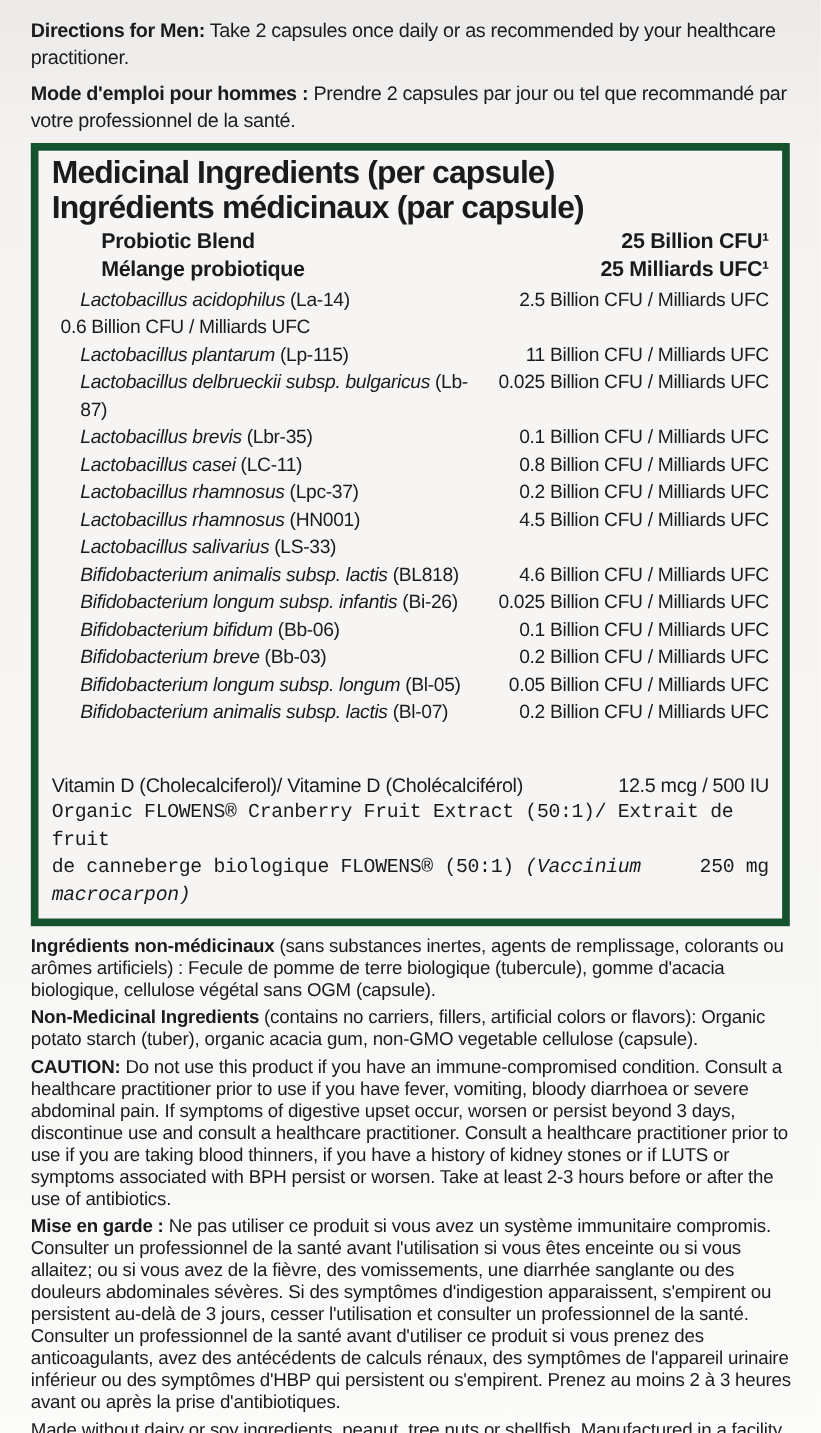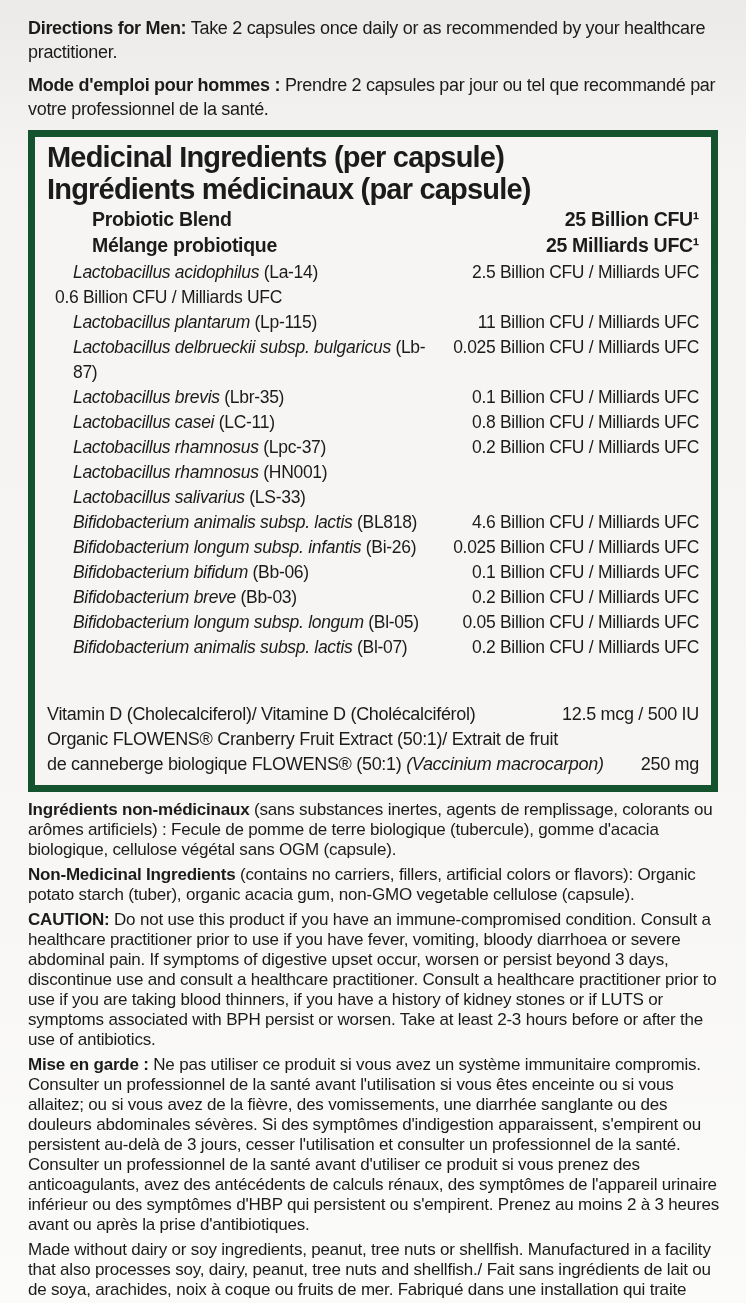--- a/index.html
+++ b/index.html
@@ -29,21 +29,21 @@
   }
   .row { display: flex; justify-content: space-between; align-items: baseline; }
   .blend { font-weight: 700; font-size: 19.5px; line-height: 24px; letter-spacing: -0.3px; margin-top: 2px; margin-left: 45px; }
   .blend .val { white-space: nowrap; }
   #strains { margin-top: 3px; }
   .strain { font-size: 17.5px; line-height: 25px; letter-spacing: -0.3px; }
   .strain .sname { padding-left: 26px; }
   .strain .val { white-space: nowrap; padding-left: 8px; }
   .plain { font-size: 18px; line-height: 25px; letter-spacing: -0.3px; margin-top: 42px; }
   .plain .val { white-space: nowrap; }
-  .flowens { font-size: 18px; line-height: 25px; letter-spacing: -0.3px; }
+  .flowens { font-size: 18px; line-height: 25px; letter-spacing: -0.3px; font-family: Liberation Mono, monospace; }
   .flowens .val { white-space: nowrap; }
 
   
   .para { margin: 0 0 5px 0; font-size: 17px; line-height: 20px; letter-spacing: -0.2px; }
   .para strong { letter-spacing: -0.2px; }
   .tm { margin: 4px 0 0 0; padding-left: 12px; font-size: 17px; line-height: 23px; letter-spacing: -0.2px; }
 </style>
 </head>
 <body>
 
@@ -89,20 +89,21 @@
         <div class="row strain">
           <span class="sname"><i>Lactobacillus casei</i><span> (LC-11)</span></span>
           <span class="val">0.8 Billion CFU / Milliards UFC</span>
         </div>
         <div class="row strain">
           <span class="sname"><i>Lactobacillus rhamnosus</i><span> (Lpc-37)</span></span>
           <span class="val">0.2 Billion CFU / Milliards UFC</span>
         </div>
         <div class="row strain">
           <span class="sname"><i>Lactobacillus rhamnosus</i><span> (HN001)</span></span>
+          <span class="val">4.5 Billion CFU / Milliards UFC</span>
         </div>
         <div class="row strain">
           <span class="sname"><i>Lactobacillus salivarius</i><span> (LS-33)</span></span>
         </div>
         <div class="row strain">
           <span class="sname"><i>Bifidobacterium animalis subsp. lactis</i><span> (BL818)</span></span>
           <span class="val">4.6 Billion CFU / Milliards UFC</span>
         </div>
         <div class="row strain">
           <span class="sname"><i>Bifidobacterium longum subsp. infantis</i><span> (Bi-26)</span></span>

